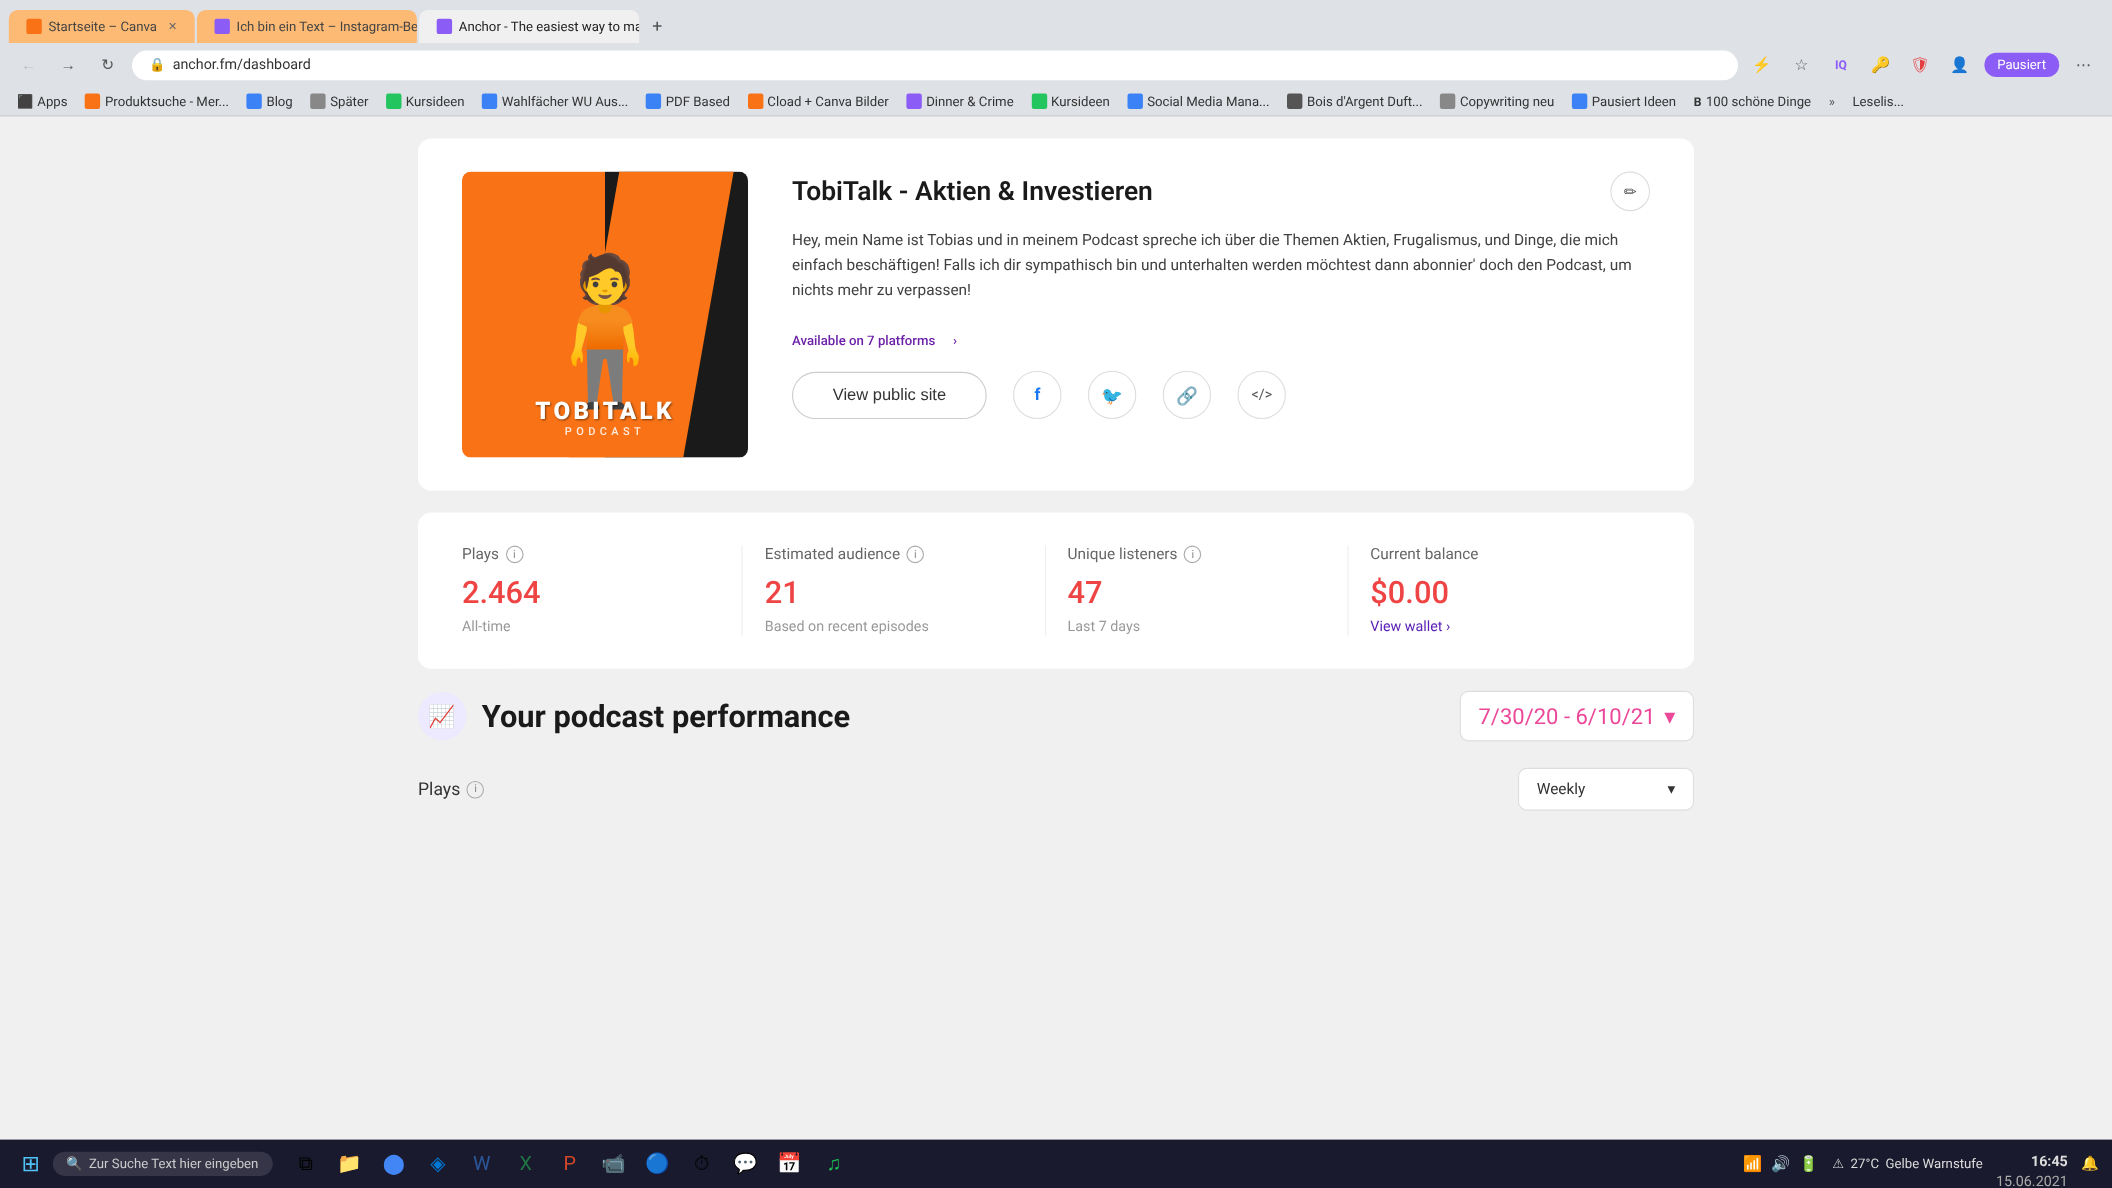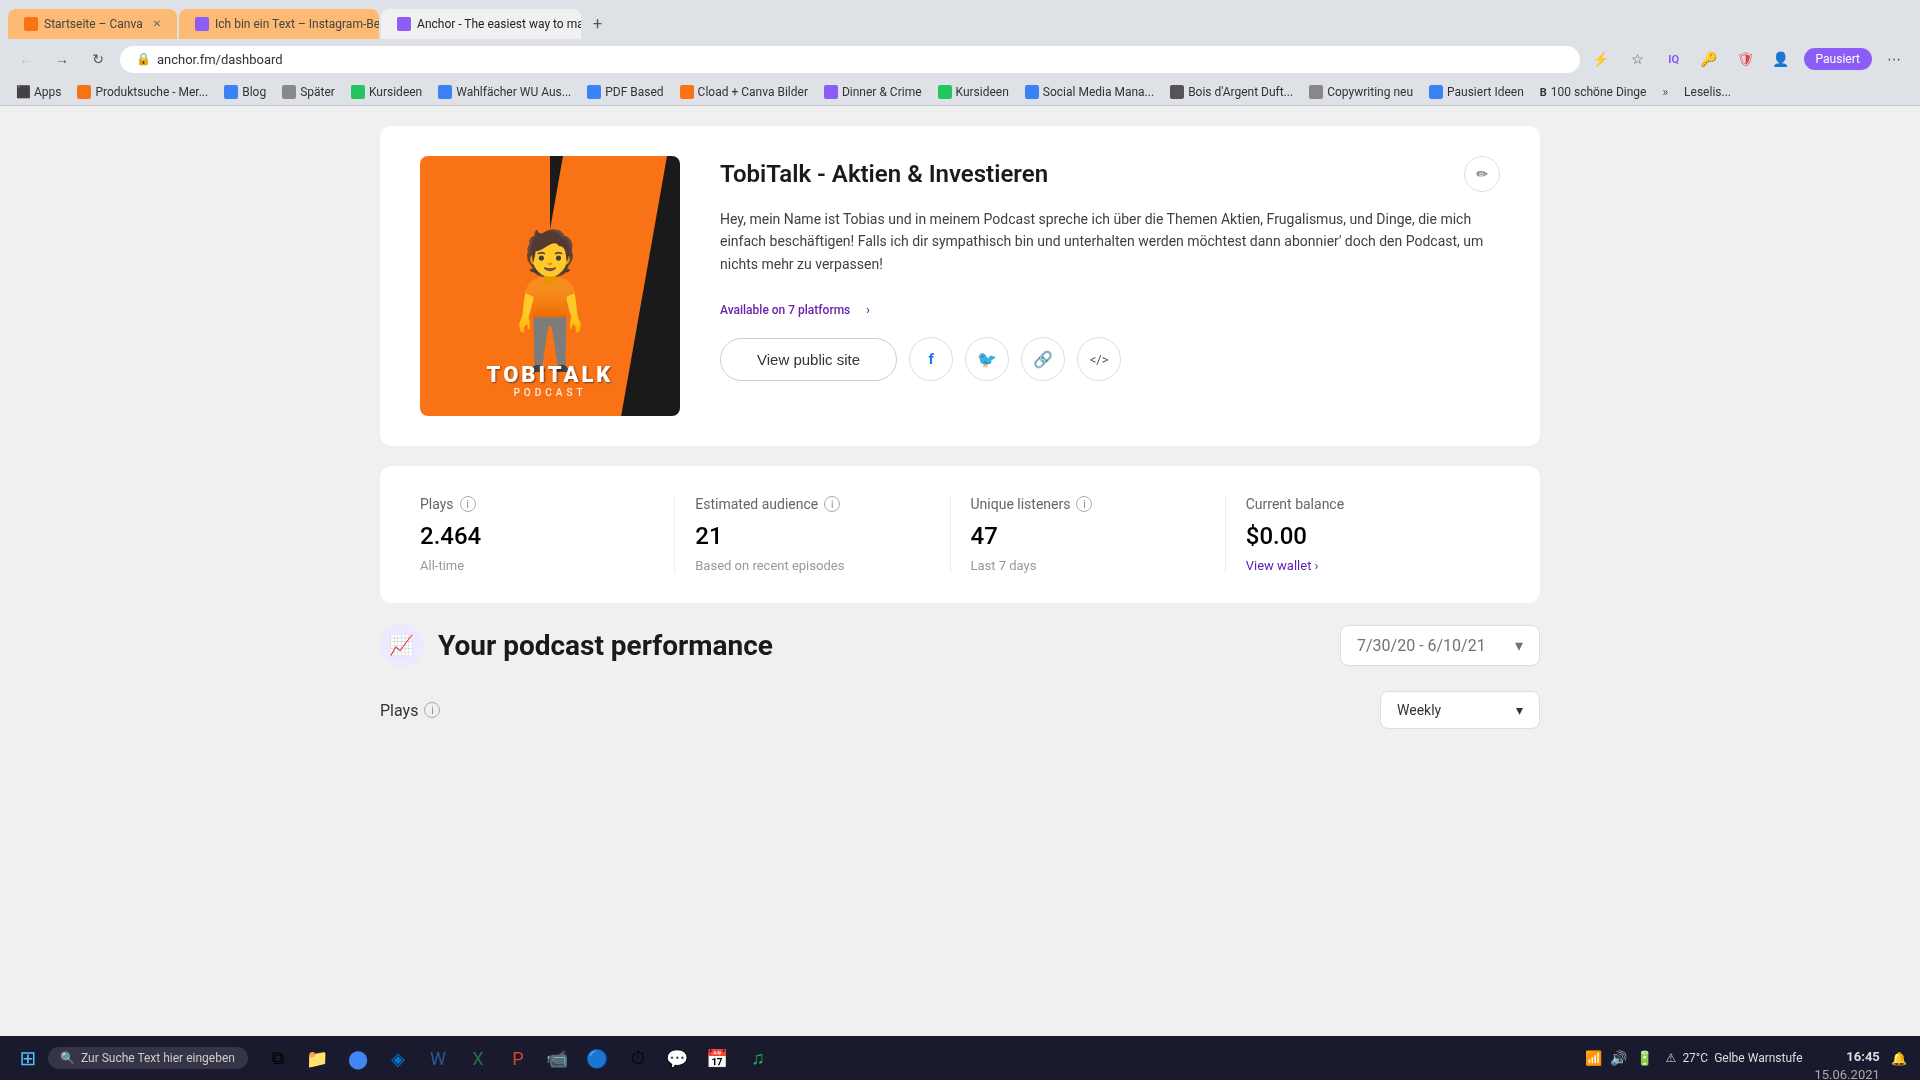--- a/index.html
+++ b/index.html
@@ -205,21 +205,21 @@
       color: #6b21a8;
       font-size: 14px;
       cursor: pointer;
       margin-bottom: 20px;
       font-weight: 500;
     }
     .platforms-link span { font-size: 12px; }
     .action-buttons {
       display: flex;
       align-items: center;
-      gap: 12px;
+      gap: 24px;
     }
     .view-site-btn {
       border: 1.5px solid #ccc;
       border-radius: 30px;
       padding: 12px 36px;
       font-size: 15px;
       color: #333;
       cursor: pointer;
       background: white;
       font-weight: 500;
@@ -261,23 +261,23 @@
     }
     .info-icon {
       width: 16px; height: 16px;
       border-radius: 50%;
       border: 1.5px solid #aaa;
       display: inline-flex; align-items: center; justify-content: center;
       font-size: 10px;
       color: #888;
     }
     .stat-value {
-      font-size: 24px;
+      font-size: 28px;
       font-weight: 500;
-      color: #000000;
+      color: #ef4444;
       margin-bottom: 8px;
     }
     .stat-sub {
       font-size: 13px;
       color: #999;
     }
     .view-wallet-link {
       font-size: 13px;
       color: #5b21b6;
       cursor: pointer;
@@ -311,22 +311,22 @@
       color: #1a1a1a;
     }
     .date-range-select {
       display: flex;
       align-items: center;
       gap: 8px;
       background: white;
       border: 1px solid #ddd;
       border-radius: 8px;
       padding: 10px 16px;
-      font-size: 16px;
-      color: #737373;
+      font-size: 20px;
+      color: #ec4899;
       cursor: pointer;
       min-width: 200px;
       justify-content: space-between;
     }
 
     .plays-section-header {
       display: flex;
       align-items: center;
       justify-content: space-between;
       margin-top: 16px;

